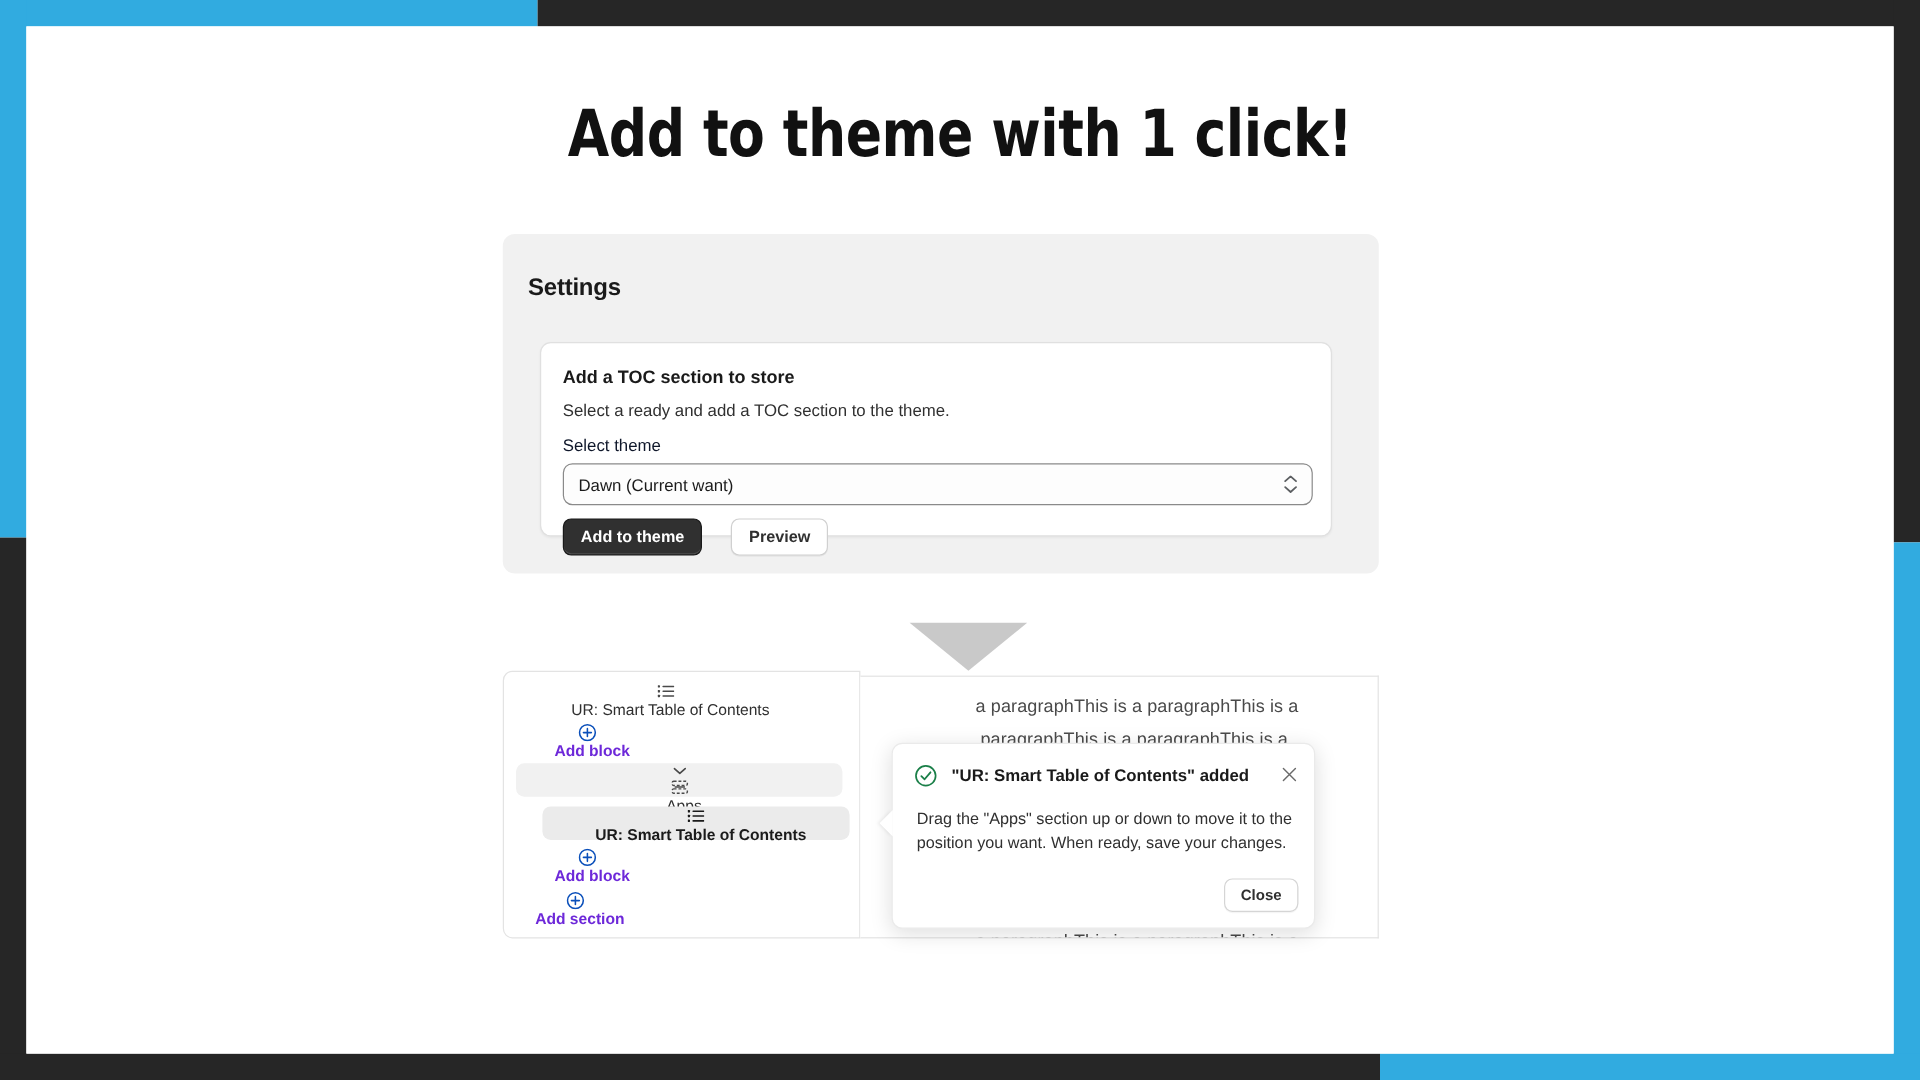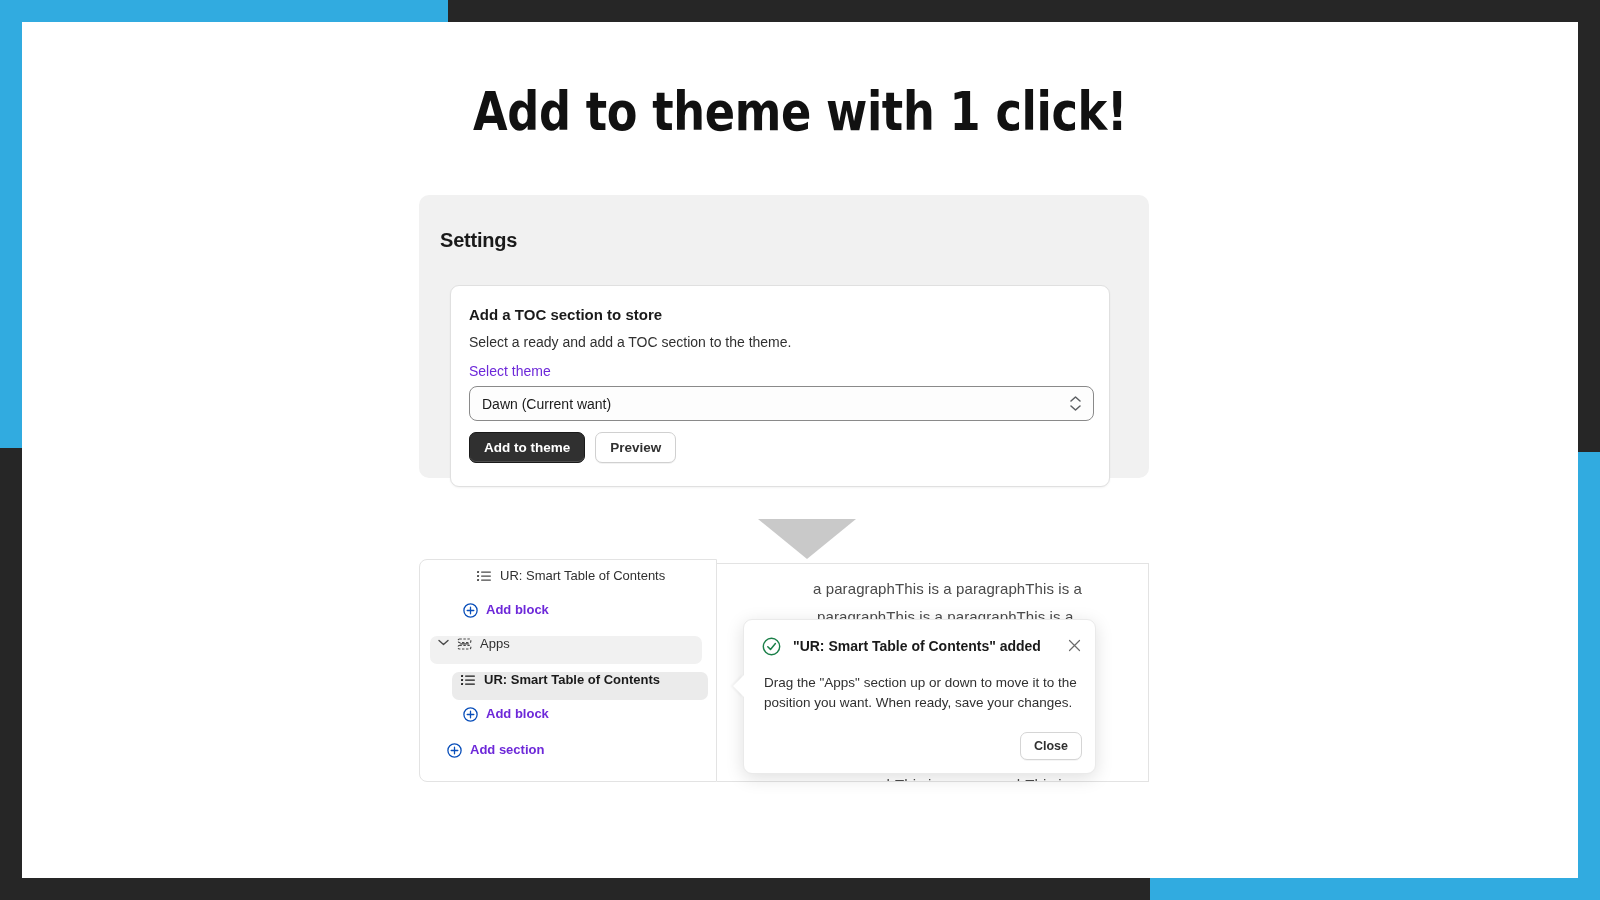--- a/index.html
+++ b/index.html
@@ -52,54 +52,54 @@
     background: #f1f1f1;
     border-radius: 10px;
   }
   #settings-title {
     position: absolute; left: 21px; top: 34px;
     font-size: 20px; font-weight: 700; color: #1a1a1a;
     letter-spacing: -0.2px;
   }
   #settings-card {
     position: absolute; left: 31px; top: 90px;
-    width: 660px; height: 202px;
+    width: 660px; height: 162px;
     background: #ffffff;
     border: 1px solid #e0e0e0;
     border-radius: 9px;
     box-shadow: 0 1px 2px rgba(0,0,0,.05);
   }
   #card-title {
     position: absolute; left: 18px; top: 20px;
     font-size: 15px; font-weight: 700; color: #1a1a1a;
   }
   #card-desc {
     position: absolute; left: 18px; top: 48px;
     font-size: 14px; color: #303030;
   }
   #select-label {
     position: absolute; left: 18px; top: 77px;
-    font-size: 14px; color: #6d28d9;
+    font-size: 14px; color: #0f172a;
   }
   #theme-select {
     position: absolute; left: 18px; top: 100px;
     width: 625px; height: 35px;
     background: #fdfdfd;
     border: 1px solid #8a8a8a;
     border-radius: 8px;
     display: flex; align-items: center;
     padding: 0 12px;
     font-size: 14px; color: #1a1a1a;
   }
   #theme-select .val { flex: 1; }
   .stepper { display:flex; flex-direction:column; gap:3px; color:#5c5f62; }
   .stepper svg { display:block; }
   #btn-row {
     position: absolute; left: 18px; top: 146px;
-    display: flex; gap: 10px;
+    display: flex; gap: 24px;
   }
   .btn {
     height: 31px;
     border-radius: 7px;
     font-size: 13.5px;
     font-weight: 700;
     display: flex; align-items: center; justify-content: center;
     padding: 0 14px;
     cursor: pointer;
     white-space: nowrap;
@@ -144,25 +144,26 @@
     width: 432px; height: 219px;
     background: #ffffff;
     border: 1px solid #e3e3e3;
     border-left: none;
     overflow: hidden;
   }
 
   .srow {
     position: absolute;
     height: 28px;
-    display: flex; align-items: flex-start;
+    display: flex; align-items: center;
     font-size: 13px;
     color: #303030;
     border-radius: 7px;
     white-space: nowrap;
+    flex-direction: column;
   }
   .srow .ic { display:flex; align-items:center; justify-content:center; width:16px; height:16px; margin-right:8px; flex:none; }
   .link { color: #6d28d9; font-weight: 700; }
   .sel-block { background: #ebebeb; font-weight: 700; color:#1a1a1a; }
   .sec-row { background: #f1f1f1; }
   .chev { width:12px; height:12px; margin-right:6px; color:#4a4a4a; flex:none; display:flex; align-items:center; }
 
   
   .ptext {
     position: absolute;

